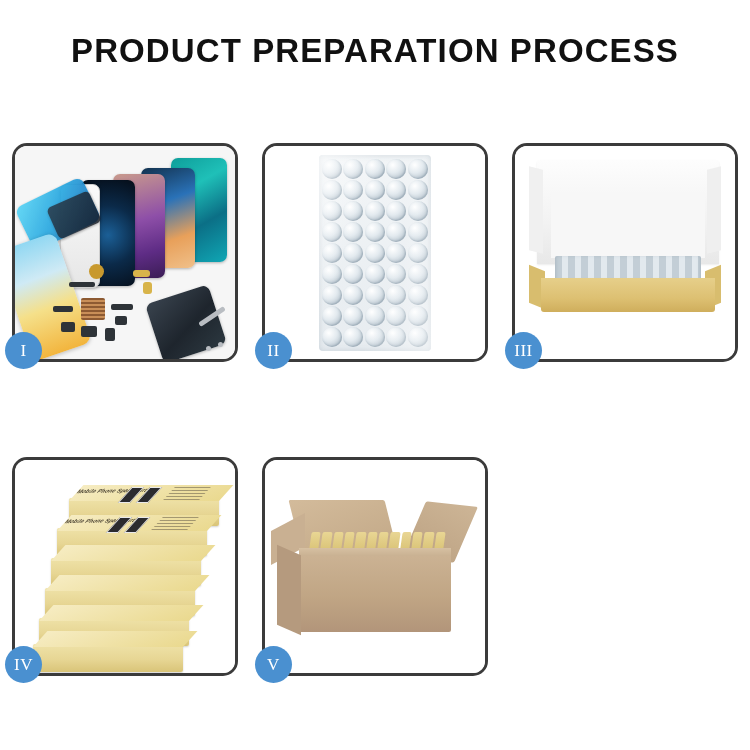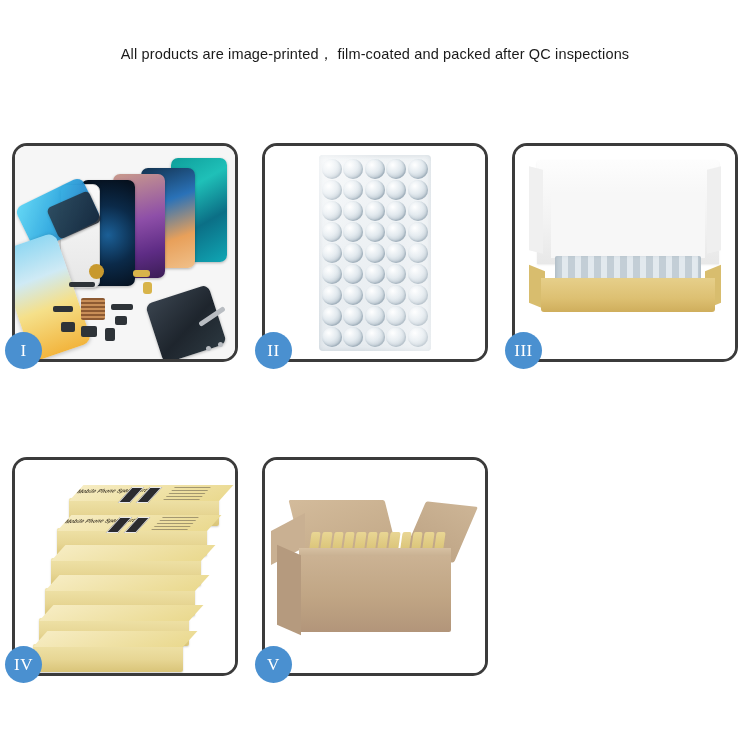--- a/index.html
+++ b/index.html
@@ -202,21 +202,21 @@
   .box6-seam { position:absolute; left:98px; top:58px; width:3px; height:116px;
     background: rgba(120,100,76,.45); }
   .box6-tab { position:absolute; width:14px; height:18px; background:rgba(140,118,90,.45); }
 </style>
 </head>
 <body>
 
 <div class="page">
 
   <div class="header">
-    <div class="subtitle">All products are image-printed， film-coated and packed after QC inspections</div>
+    <div class="title">PRODUCT PREPARATION PROCESS</div>
   </div>
 
   <div class="grid">
 
     <div class="panel">
       <div class="panel-inner p1">
         <div class="ph ph-teal"></div>
         <div class="ph ph-blue"></div>
         <div class="ph ph-purple"></div>
         <div class="ph ph-dark"></div>

